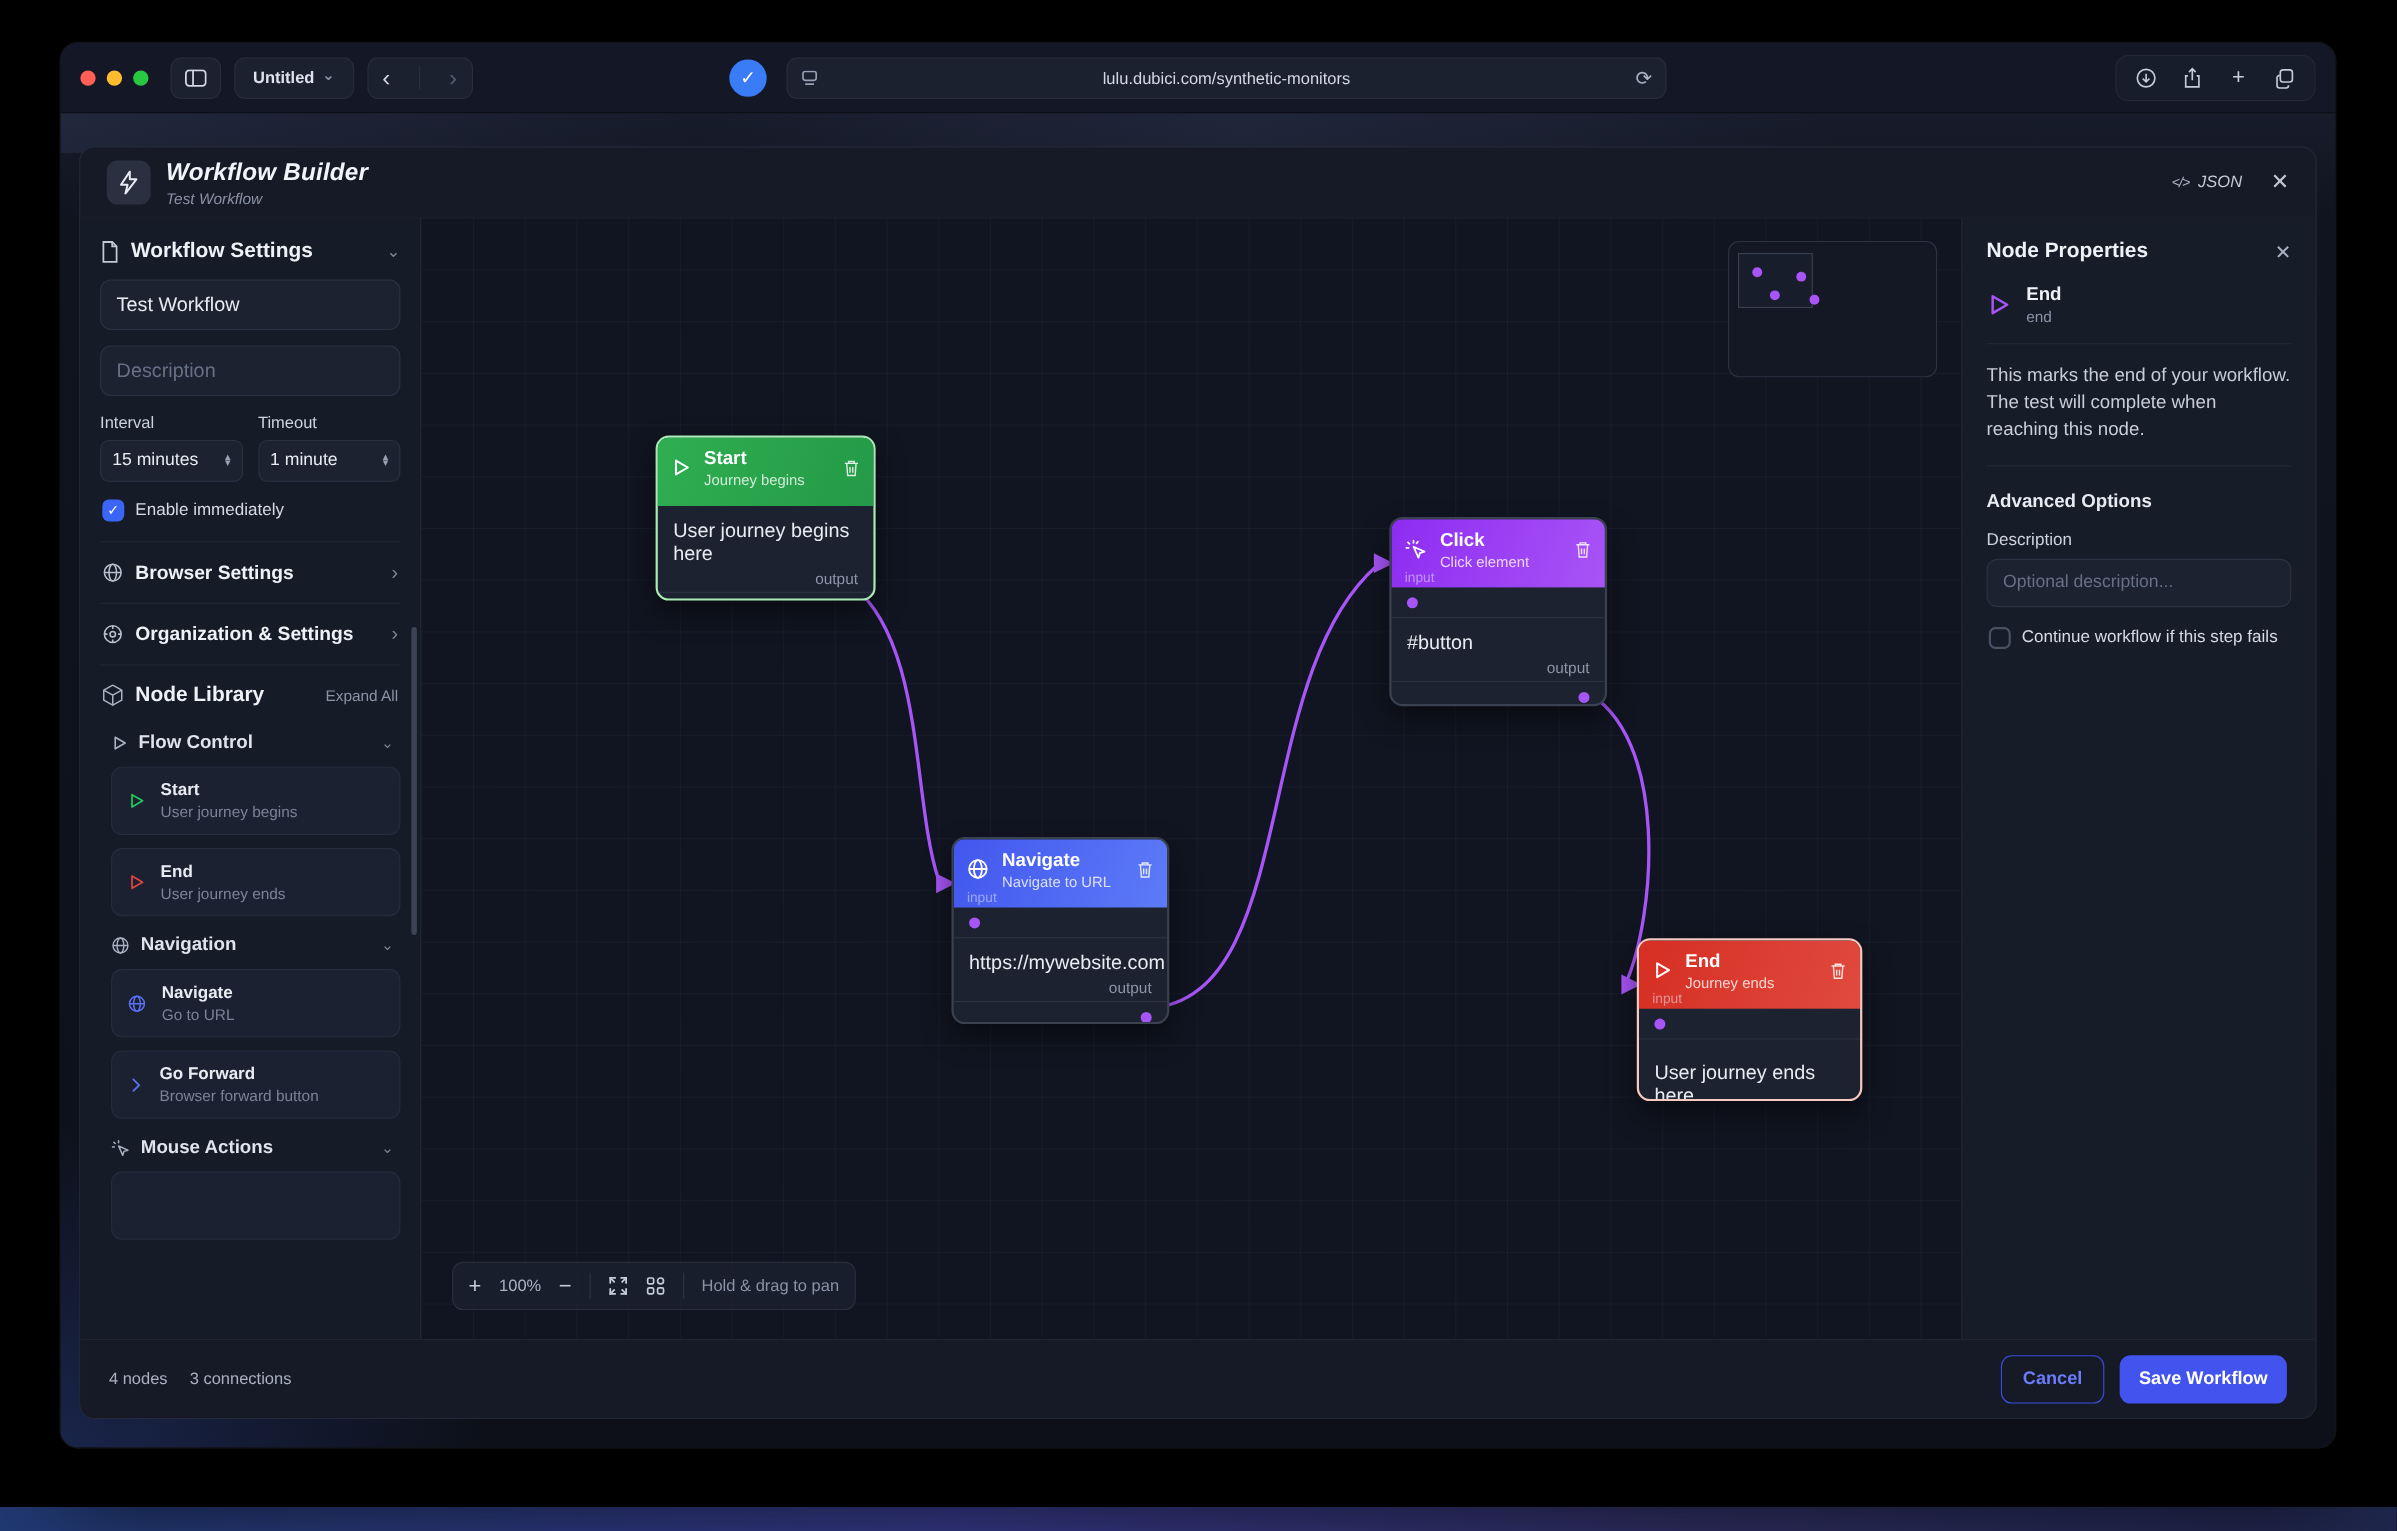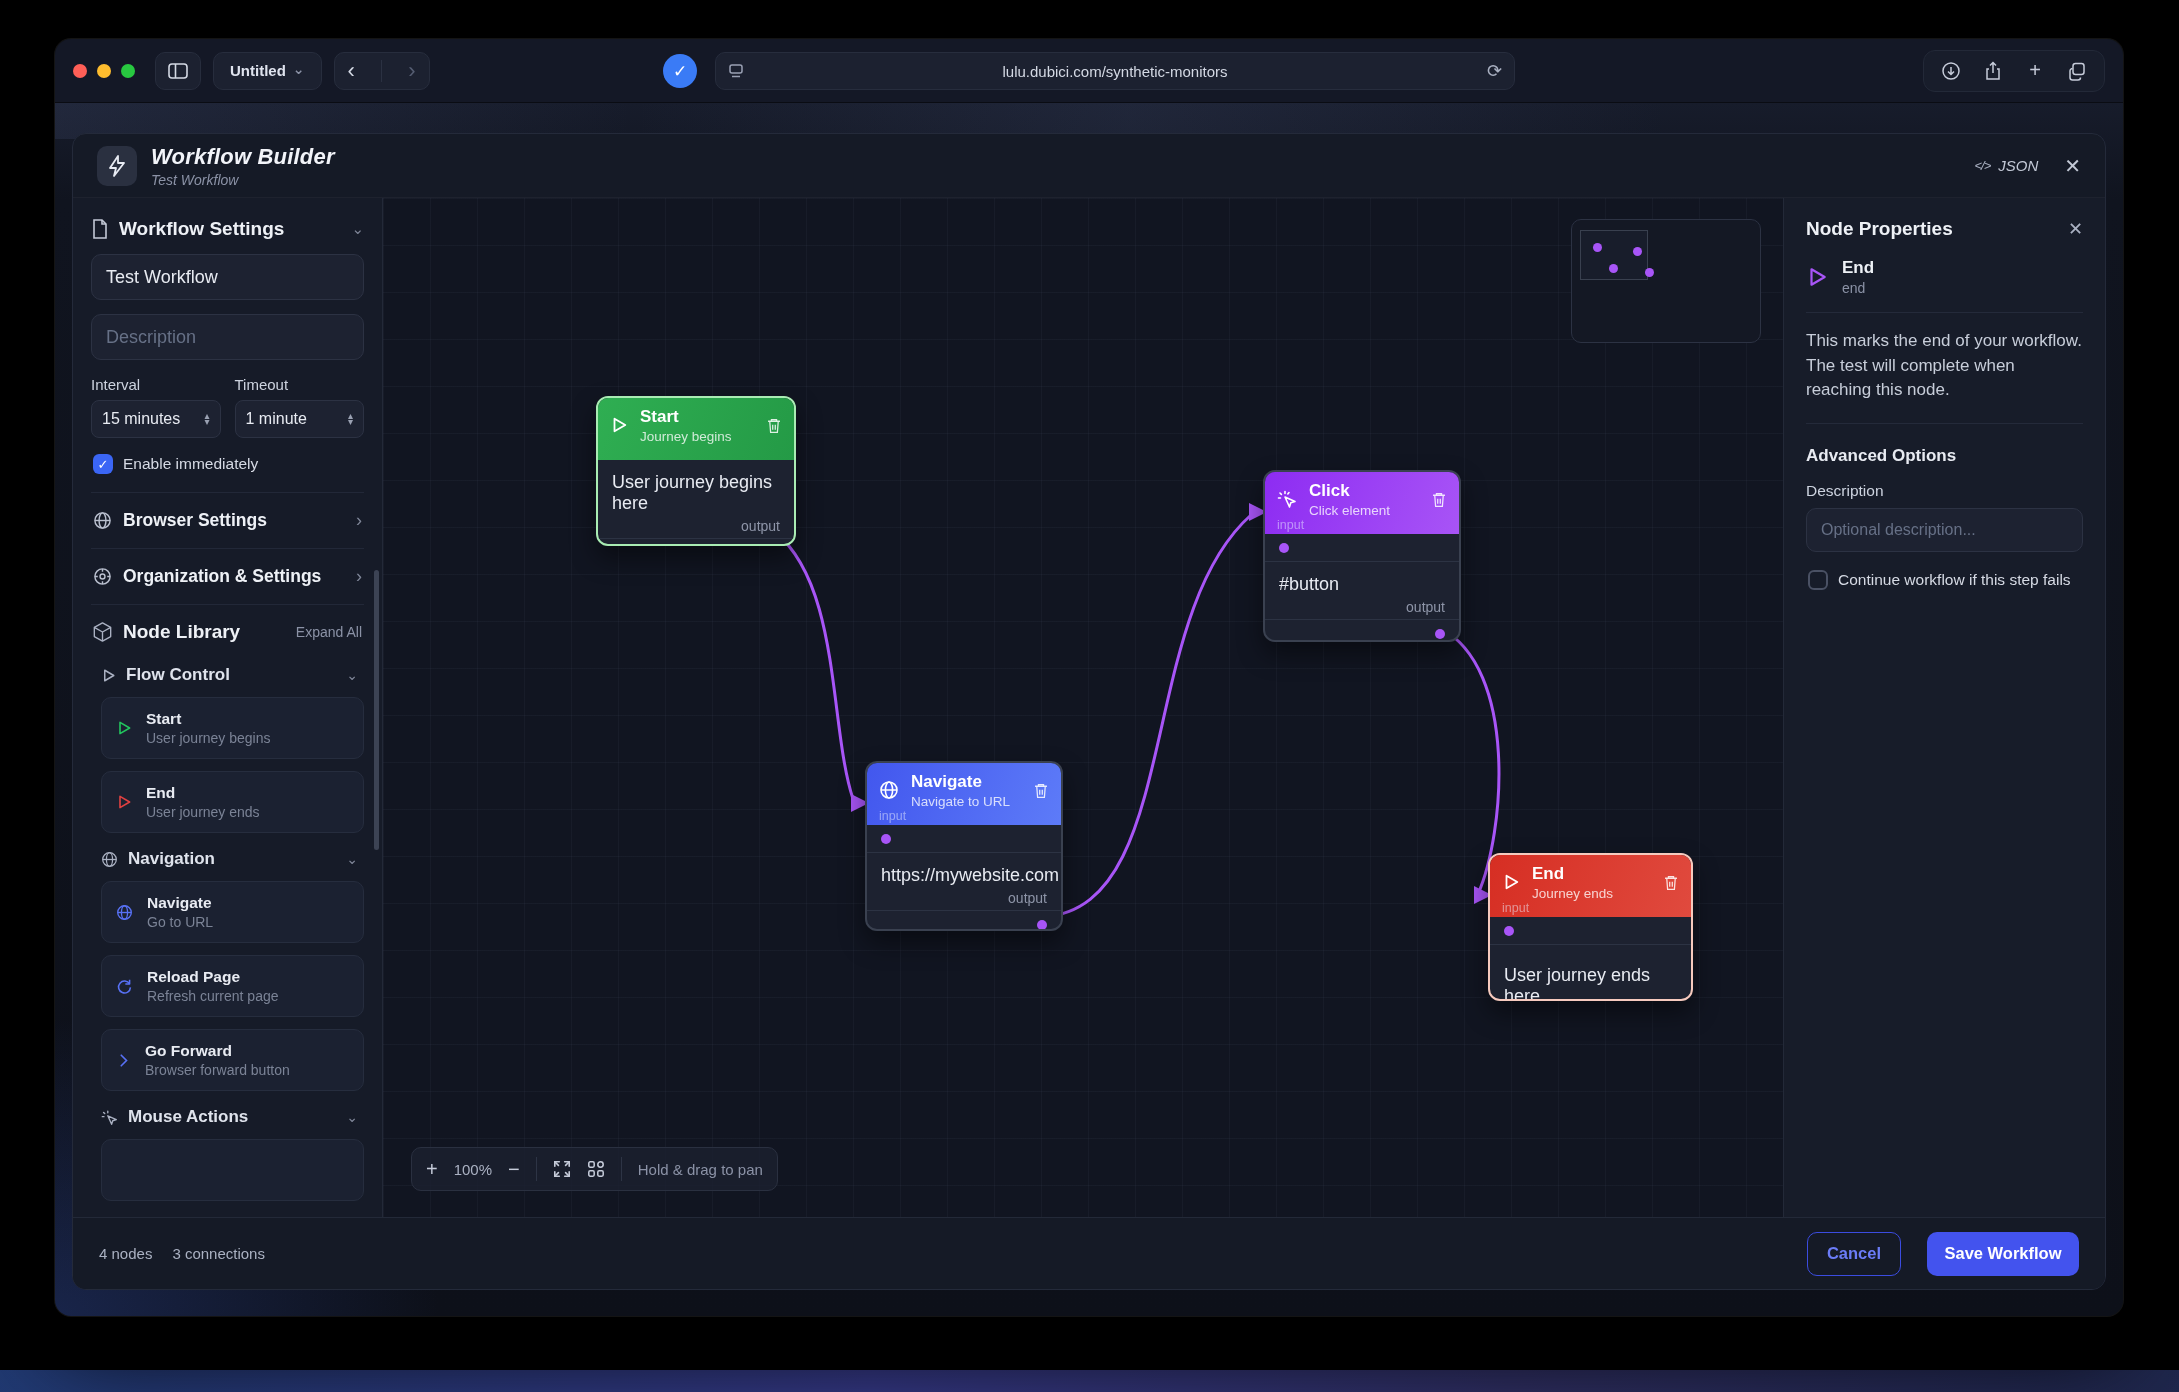--- a/index.html
+++ b/index.html
@@ -151,21 +151,21 @@
   .props .lbl { margin-top:16px; font-size:15.5px; }
   .props .field { margin-top:8px; height:44px; font-size:16px; }
   .props .cb-row { margin-top:18px; }
 
   
   .app-footer { height:72px; flex:0 0 72px; border-top:1px solid #232938; display:flex; align-items:center; padding:0 26px; background:#151a26; }
   .counts { display:flex; gap:20px; font-size:15px; color:#aab1c2; }
   .foot-right { margin-left:auto; display:flex; gap:14px; }
   .btn { height:44px; border-radius:10px; display:flex; align-items:center; justify-content:center; font-size:16.5px; font-weight:600; }
   .btn-cancel { width:94px; border:1.5px solid #3b4ce0; color:#6b7cf7; background:transparent; }
-  .btn-save { width:152px; background:#4353ee; color:#fff;margin-left:12px; }
+  .btn-save { width:152px; background:#4353ee; color:#fff; }
 
   svg { display:block; }
 </style>
 </head>
 <body>
 
 <div class="screen">
   <div class="bottom-strip"></div>
 
   <div class="window">
@@ -386,32 +386,20 @@
                     <line x1="2" y1="10" x2="18" y2="10"></line>
                   </svg>
               </span>
               <span>
                   <div class="ttl">Navigate</div>
               <div class="sub">Go to URL</div>
                 </span>
             </div>
             <div class="node-card">
               <span class="ico ic-blue">
-                <svg width="17" height="17" viewBox="0 0 20 20" fill="none" stroke="currentColor" stroke-width="1.8">
-                    <path d="M16 7a7 7 0 1 0 1 4"></path>
-                    <path d="M16 2v5h-5" stroke-linejoin="round"></path>
-                  </svg>
-              </span>
-              <span>
-                  <div class="ttl">Reload Page</div>
-              <div class="sub">Refresh current page</div>
-                </span>
-            </div>
-            <div class="node-card">
-              <span class="ico ic-blue">
                 <svg width="15" height="15" viewBox="0 0 20 20" fill="none" stroke="currentColor" stroke-width="2.2" stroke-linecap="round">
                     <path d="M7 3l7 7-7 7"></path>
                   </svg>
               </span>
               <span>
                   <div class="ttl">Go Forward</div>
               <div class="sub">Browser forward button</div>
                 </span>
             </div>
 

